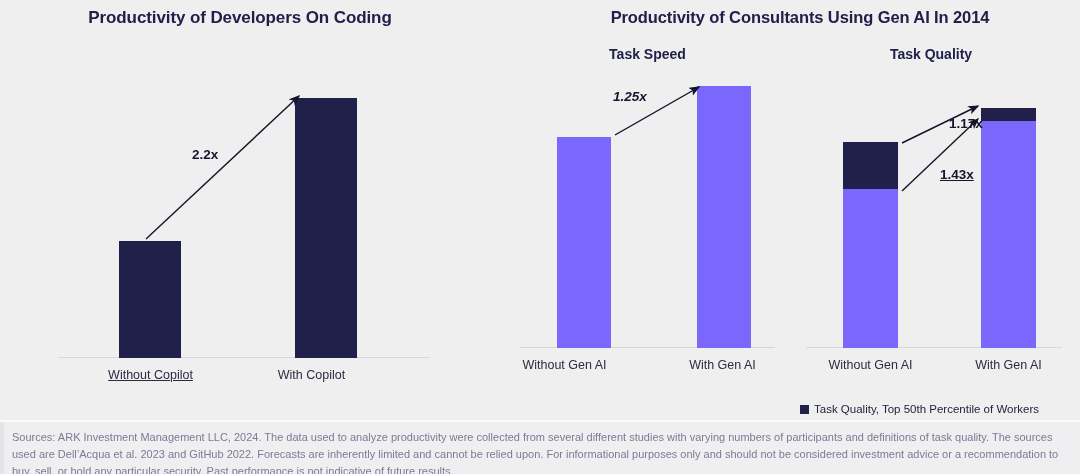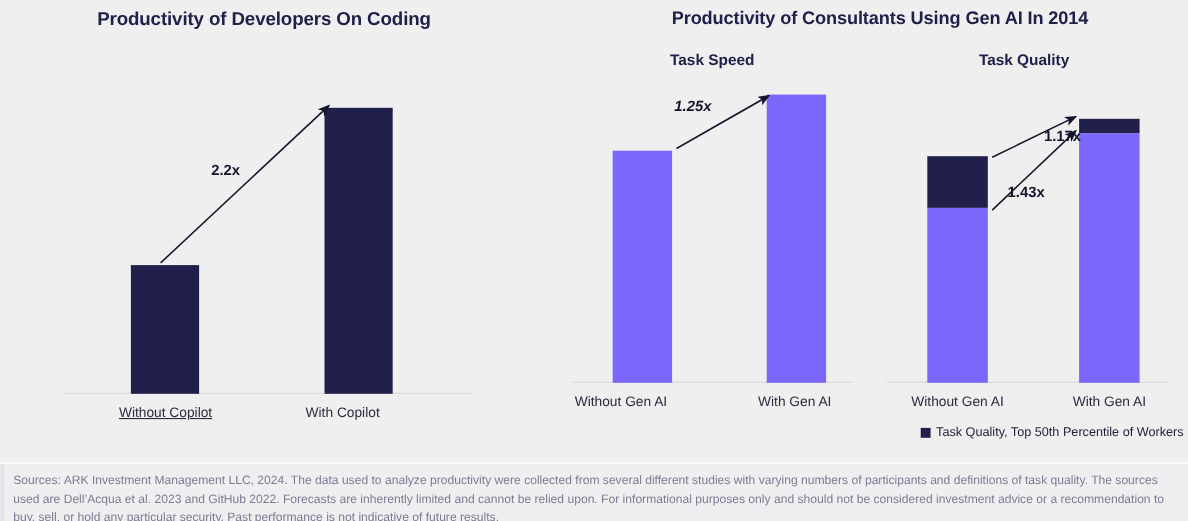--- a/index.html
+++ b/index.html
@@ -101,23 +101,24 @@
   
   #legend {
     position: absolute;
     left: 800px;
     top: 386px;
     width: 276px;
   }
   .legend-row {
     display: flex;
     align-items: center;
-    justify-content: flex-end;
+    justify-content: flex-start;
     margin-bottom: 2px;
     line-height: 1.25;
+    margin-top: 16px;
   }
   .swatch {
     width: 9px;
     height: 9px;
     margin-right: 5px;
     flex: 0 0 auto;
   }
   .legend-label {
     font-size: 11.5px;
     color: #23233f;
@@ -235,21 +236,21 @@
         <marker id="ah3" markerWidth="9" markerHeight="9" refX="7" refY="3.2" orient="auto" markerUnits="strokeWidth">
           <path d="M0,0 L8,3.2 L0,6.4 L2,3.2 z" fill="#14142c"></path>
         </marker>
       </defs>
       <line x1="96" y1="68" x2="172" y2="31" stroke="#14142c" stroke-width="1.4" marker-end="url(#ah3)"></line>
       <line x1="96" y1="116" x2="172" y2="44" stroke="#14142c" stroke-width="1.4" marker-end="url(#ah3)"></line>
     </svg>
   </div>
 
   <div class="ann" id="ann-q-top" style="left:901px; top:116px;margin-left:48px;">1.17x</div>
-  <div class="ann" id="ann-q-bottom" style="left:916px; top:167px;">1.43x</div>
+  <div class="ann" id="ann-q-bottom" style="left:940px; top:167px;text-decoration:underline;">1.43x</div>
 
   <div class="cat-label" style="left:811px; top:358px; width:119px;">Without Gen AI</div>
   <div class="cat-label" style="left:949px; top:358px; width:119px;">With Gen AI</div>
 
   <div id="legend">
     <div class="legend-row">
       <span class="swatch" style="background:#21204a;"></span>
       <span class="legend-label">Task Quality, Top 50th Percentile of Workers</span>
     </div>
   </div>

